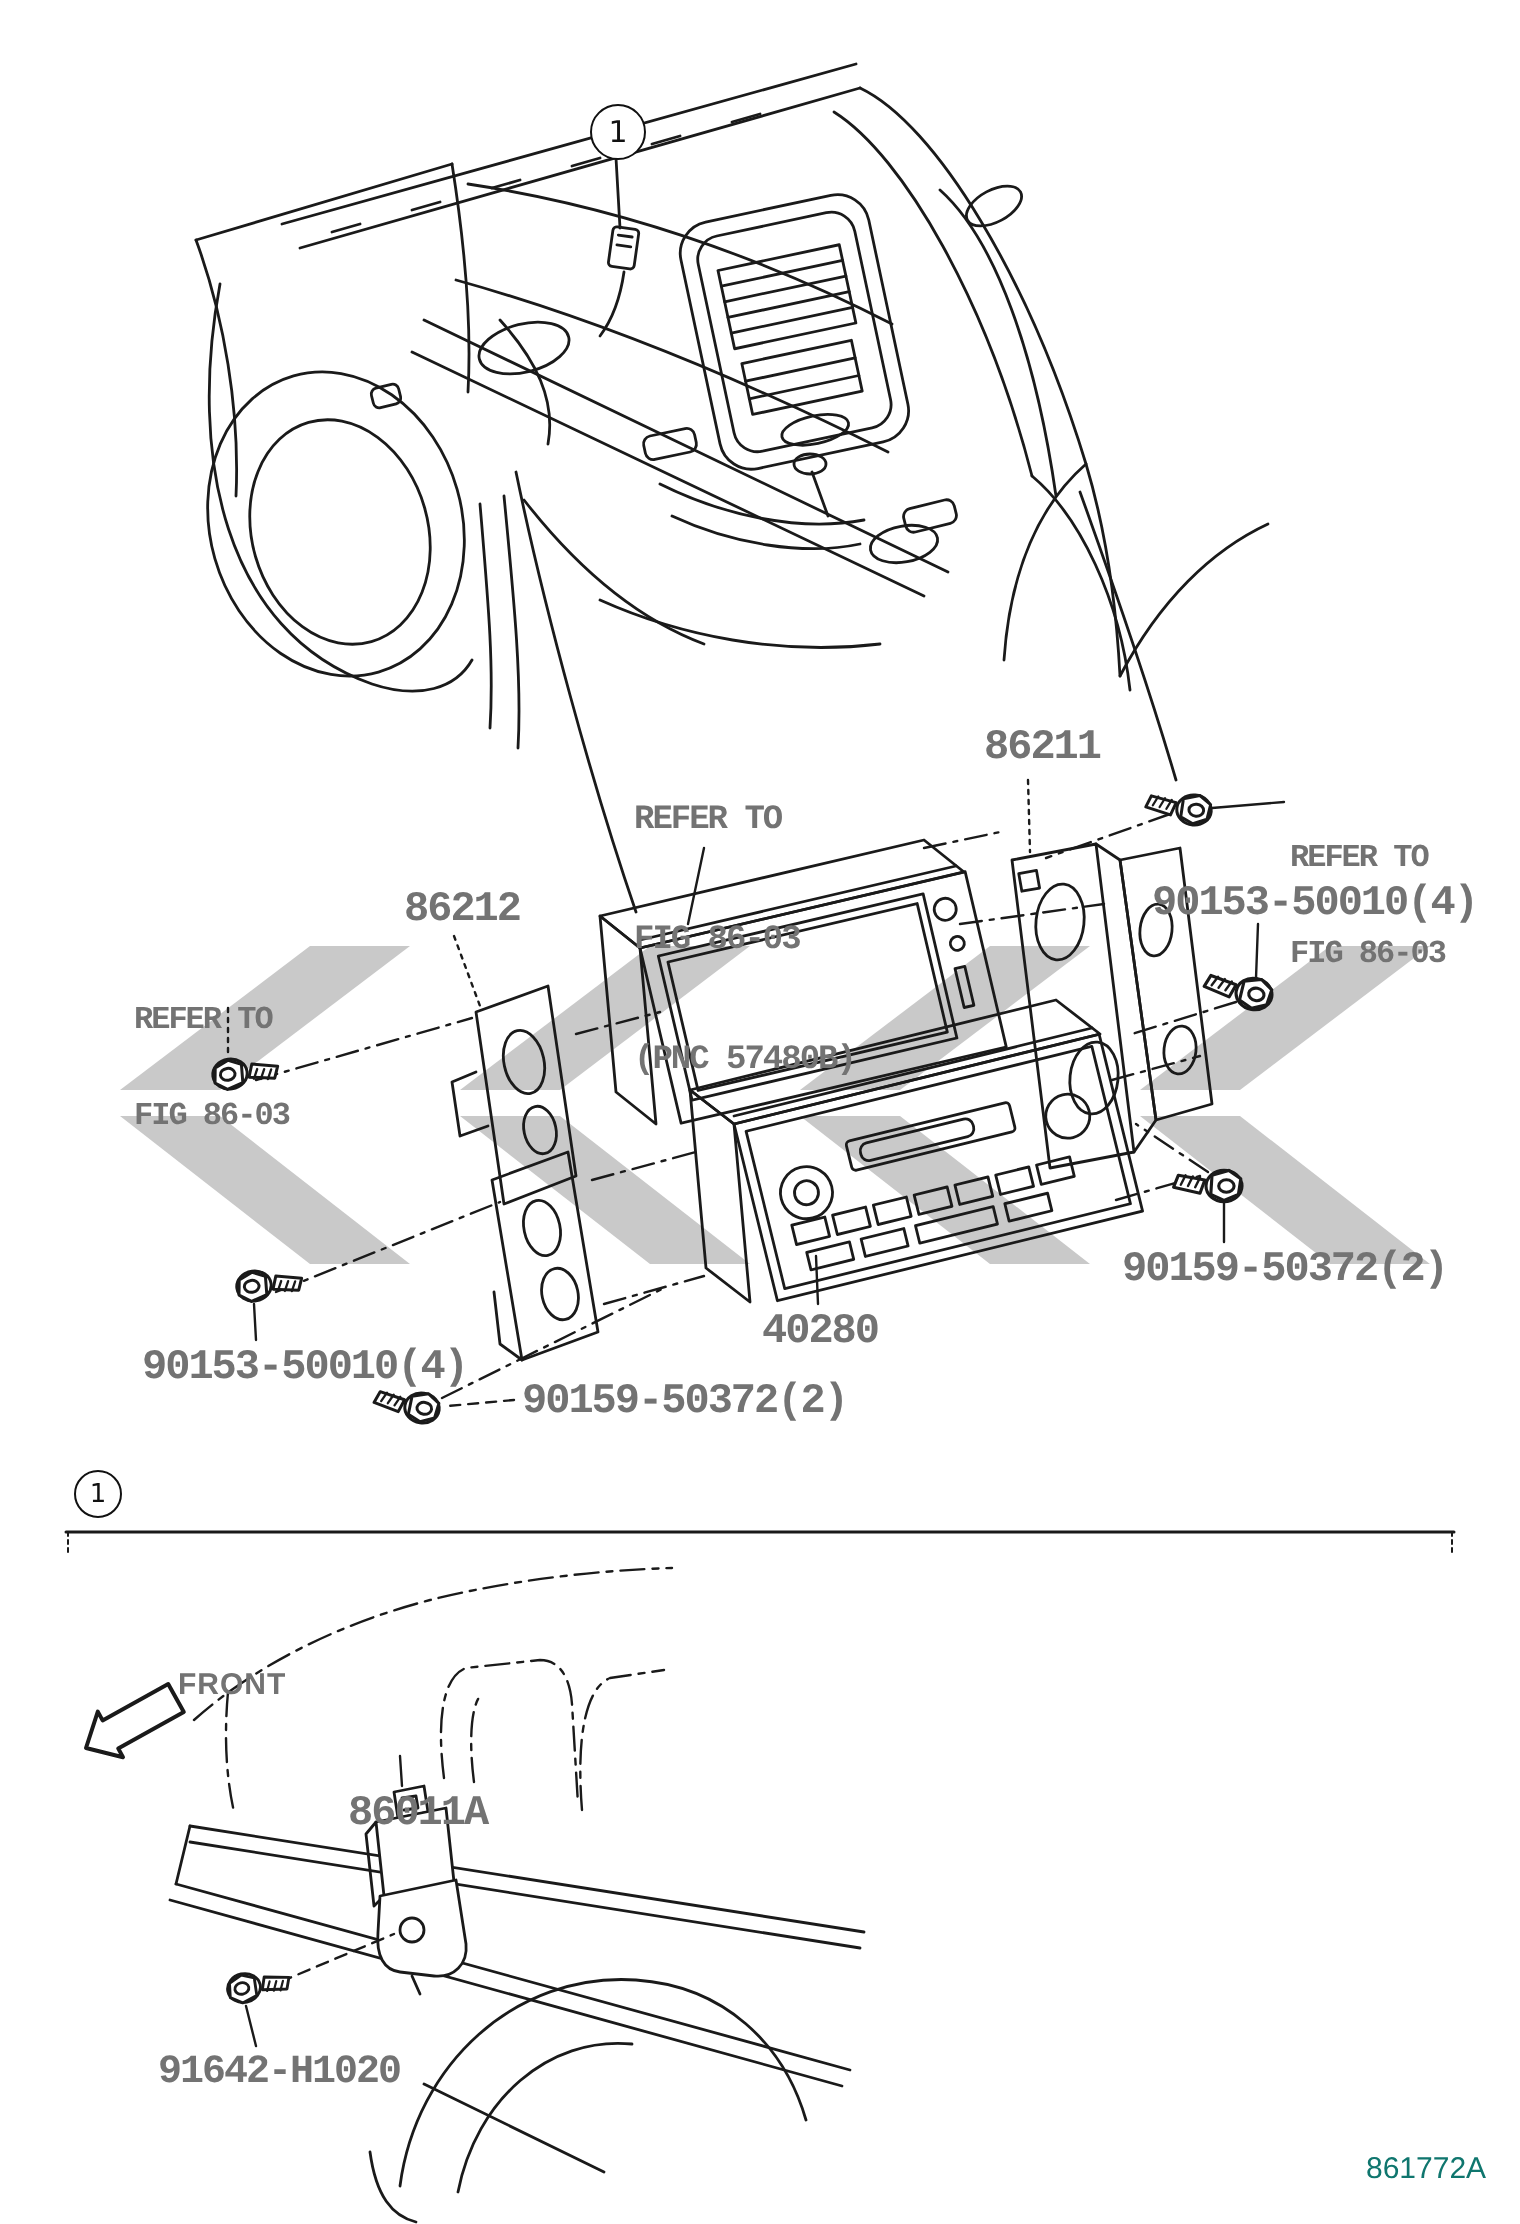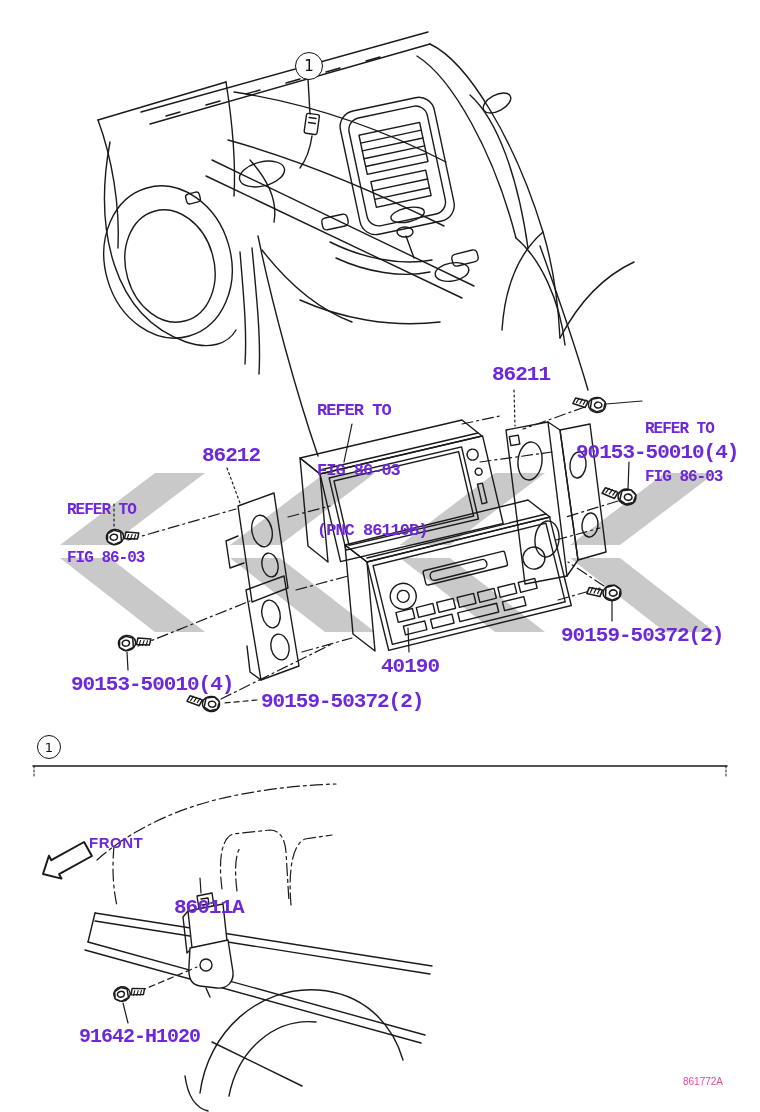--- a/index.html
+++ b/index.html
@@ -1,28 +1,28 @@
 <!DOCTYPE html>
 <html><head>
 <meta charset="utf-8">
 <style>
   html,body{margin:0;padding:0;background:#fff;}
   #page{position:relative;width:760px;height:1112px;background:#ffffff;overflow:hidden;
         font-family:"Liberation Sans",sans-serif;}
   svg.art{position:absolute;left:0;top:0;width:760px;height:1112px;}
-  .lbl{position:absolute;color:#6d28d9;white-space:pre;}
+  .lbl{position:absolute;color:#737373;white-space:pre;}
   .pn{font-family:"Liberation Mono",monospace;font-weight:700;font-size:21px;letter-spacing:-1px;}
   .pn-sm{font-family:"Liberation Mono",monospace;font-weight:700;font-size:20px;letter-spacing:-1px;}
   .refer{font-family:"Liberation Mono",monospace;font-weight:700;font-size:16px;line-height:16px;letter-spacing:-1px;}
   .refer-big{font-family:"Liberation Mono",monospace;font-weight:700;font-size:17px;line-height:20px;letter-spacing:-1px;}
   .marker{position:absolute;border:1.6px solid #111;border-radius:50%;display:flex;
           align-items:center;justify-content:center;font-family:"DejaVu Sans",sans-serif;
           color:#111;background:#fff;}
   .front{font-weight:700;font-size:15px;letter-spacing:0.5px;font-family:"Liberation Sans",sans-serif;}
-  .docnum{font-size:10px;color:#ec4899;font-family:"Liberation Sans",sans-serif;}
+  .docnum{font-size:15px;color:#0f766e;font-family:"Liberation Sans",sans-serif;}
 </style>
 </head>
 <body>
 
 <div id="page">
 
 <svg class="art" viewBox="0 0 760 1112">
   <defs>
     <g id="screw" stroke="#1a1a1a" fill="#ffffff" stroke-width="1.3">
       <path d="M-8,-2.5 L-19,-4.5 L-21,0.5 L-10,3 Z"></path>
@@ -229,36 +229,36 @@
     <path d="M43,874 L48.9,855.8 L51.3,860.2 L84.1,842 L91.9,856 L59.1,874.2 L61.5,878.6 Z" fill="#fff" stroke-width="2"></path>
   </g>
 </svg>
 
 <div class="marker" style="left:295px;top:52px;width:26px;height:26px;font-size:15px;">1</div>
 <div class="marker" style="left:37px;top:735px;width:22px;height:22px;font-size:13px;">1</div>
 
 <div class="lbl refer-big" style="left:317px;top:361px;">
   <div>REFER TO</div>
   <div>FIG 86-03</div>
-  <div>(PNC 86110B)</div>
+  <div>(PNC 57480B)</div>
 </div>
 <div class="lbl pn" style="left:492px;top:363px;">86211</div>
 <div class="lbl refer" style="left:645px;top:389px;">
   <div>REFER TO</div>
   <div>FIG 86-03</div>
 </div>
 <div class="lbl pn" style="left:576px;top:441px;">90153-50010(4)</div>
 <div class="lbl pn" style="left:202px;top:444px;">86212</div>
 <div class="lbl refer" style="left:67px;top:470px;">
   <div>REFER TO</div>
   <div>FIG 86-03</div>
 </div>
 <div class="lbl pn" style="left:71px;top:673px;">90153-50010(4)</div>
 <div class="lbl pn" style="left:261px;top:690px;">90159-50372(2)</div>
-<div class="lbl pn" style="left:381px;top:655px;">40190</div>
+<div class="lbl pn" style="left:381px;top:655px;">40280</div>
 <div class="lbl pn" style="left:561px;top:624px;">90159-50372(2)</div>
 
 <div class="lbl front" style="left:89px;top:834px;">FRONT</div>
 <div class="lbl pn" style="left:174px;top:896px;">86011A</div>
 <div class="lbl pn-sm" style="left:79px;top:1025px;">91642-H1020</div>
 
 <div class="lbl docnum" style="left:683px;top:1076px;">861772A</div>
 
 </div>
 

